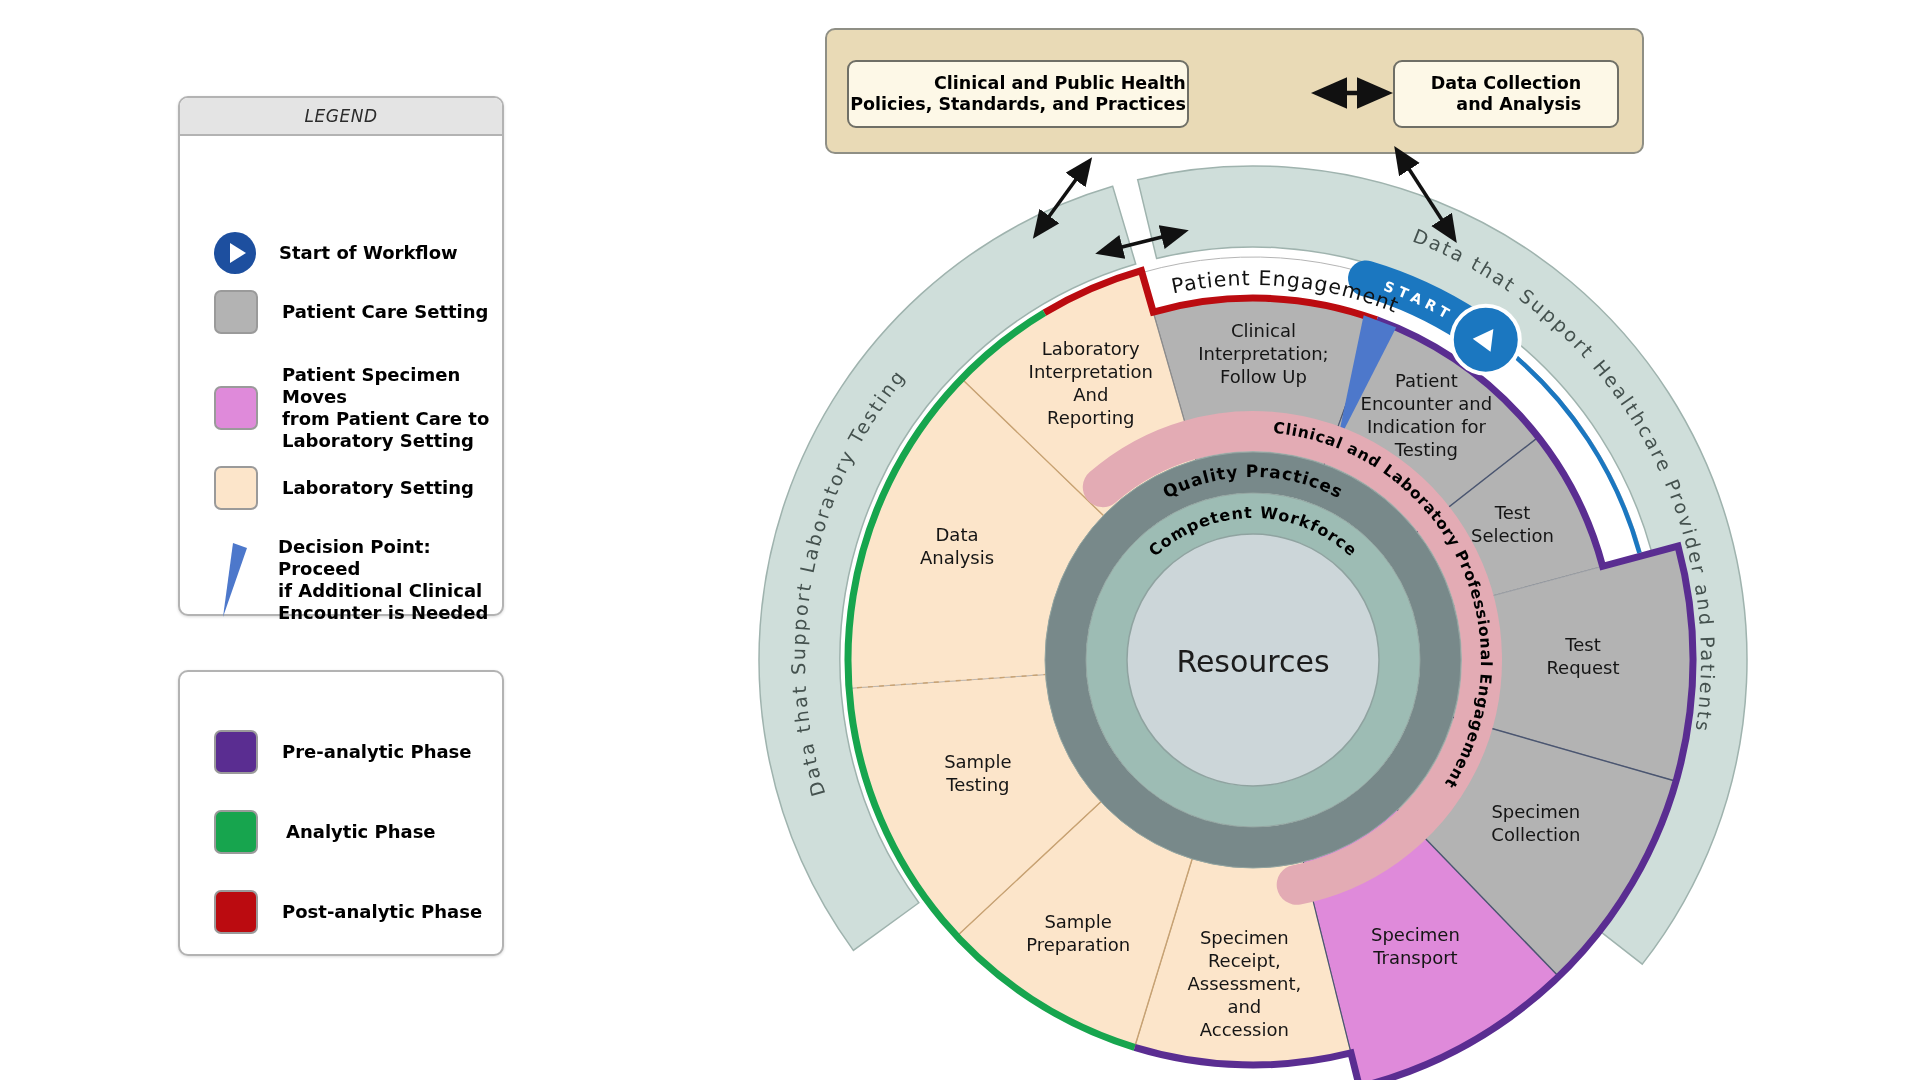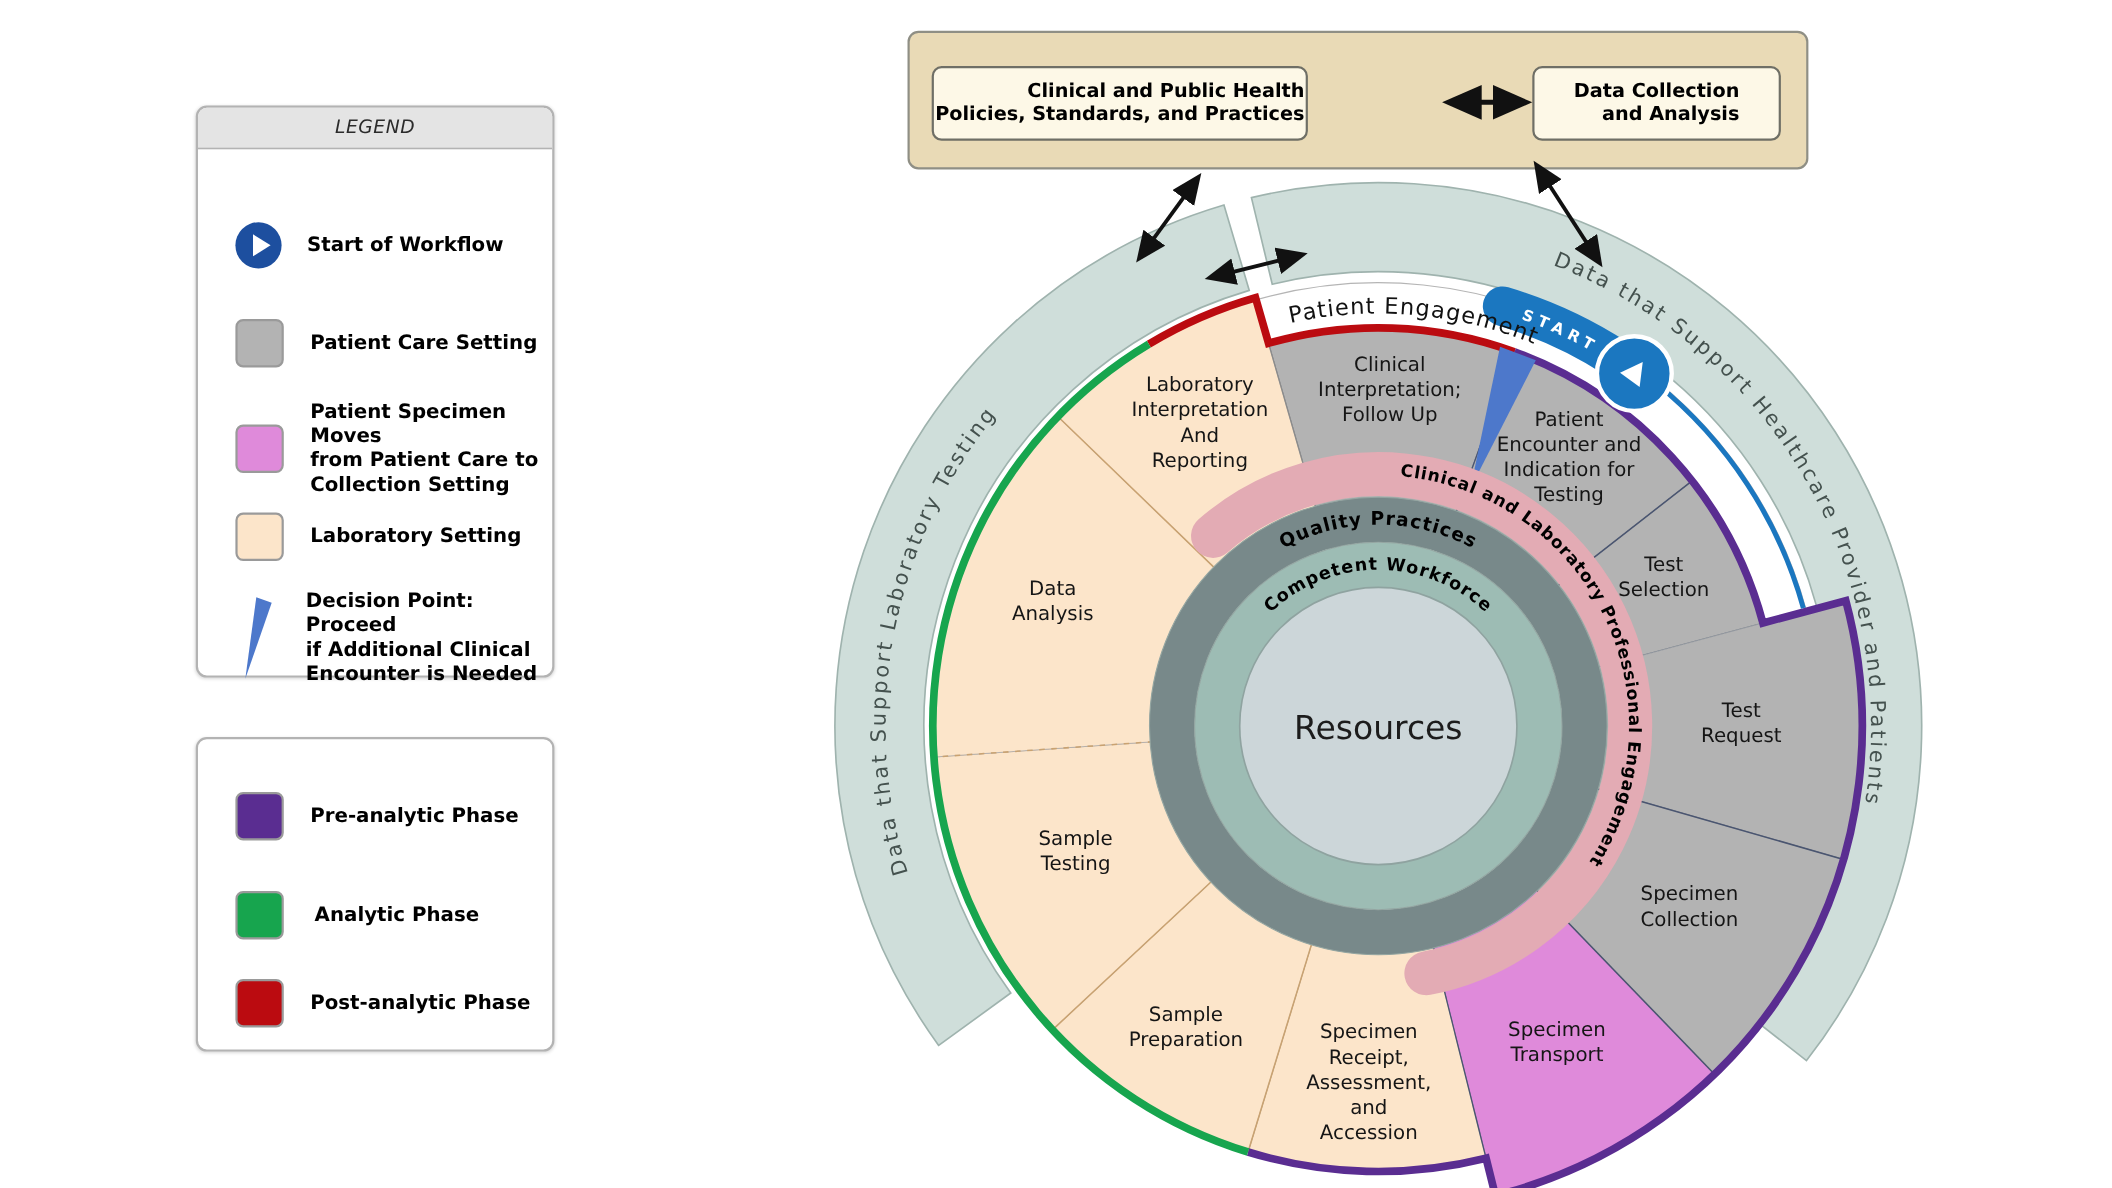--- a/index.html
+++ b/index.html
@@ -24,54 +24,54 @@
   svg{position:absolute;left:0;top:0;}
   svg text{font-family:"DejaVu Sans","Liberation Sans",sans-serif;}
 </style>
 </head>
 <body>
 
 <div id="canvas">
 
   <div class="panel" id="legend-panel" style="left:178px;top:96px;width:322px;height:516px;">
     <div class="panel-header">LEGEND</div>
-    <div class="lg-item" style="top:104px;gap:23px;">
+    <div class="lg-item" style="top:134px;gap:23px;">
       <span class="circle-icon" id="lg-start-circle" style="background: rgb(29, 79, 159);">
           <span class="tri-right"></span>
         </span>
       <span class="lg-label">Start of Workflow</span>
     </div>
     <div class="lg-item" style="top:192px;">
       <span class="swatch" id="sw-gray" style="background: rgb(179, 179, 179);"></span>
       <span class="lg-label">Patient Care Setting</span>
     </div>
     <div class="lg-item" style="top:266px;">
       <span class="swatch" id="sw-orchid" style="background: rgb(223, 138, 218);"></span>
       <span class="lg-label">Patient Specimen Moves
 from Patient Care to
-Collection Setting</span>
+Laboratory Setting</span>
     </div>
     <div class="lg-item" style="top:368px;">
       <span class="swatch" id="sw-cream" style="background: rgb(252, 229, 202);"></span>
       <span class="lg-label">Laboratory Setting</span>
     </div>
     <div class="lg-item" style="top:438px;">
       <span style="width:40px;flex:0 0 auto;display:flex;justify-content:center;">
         <svg width="34" height="82" viewBox="0 0 34 82" style="position:static;">
           <polygon id="lg-wedge" points="16,4 30,9 6,78" fill="#4d78cb"></polygon>
         </svg>
       </span>
       <span class="lg-label">Decision Point: Proceed
 if Additional Clinical
 Encounter is Needed</span>
     </div>
   </div>
 
   <div class="panel" id="phases-panel" style="left:178px;top:670px;width:322px;height:282px;">
-    <div class="lg-item" style="top:48px;">
+    <div class="lg-item" style="top:58px;">
       <span class="swatch" id="sw-purple" style="background: rgb(90, 45, 145);"></span>
       <span class="lg-label">Pre-analytic Phase</span>
     </div>
     <div class="lg-item" style="top:138px;gap:28px;">
       <span class="swatch" id="sw-green" style="background: rgb(23, 165, 78);"></span>
       <span class="lg-label">Analytic Phase</span>
     </div>
     <div class="lg-item" style="top:218px;">
       <span class="swatch" id="sw-red" style="background: rgb(187, 11, 16);"></span>
       <span class="lg-label">Post-analytic Phase</span>

